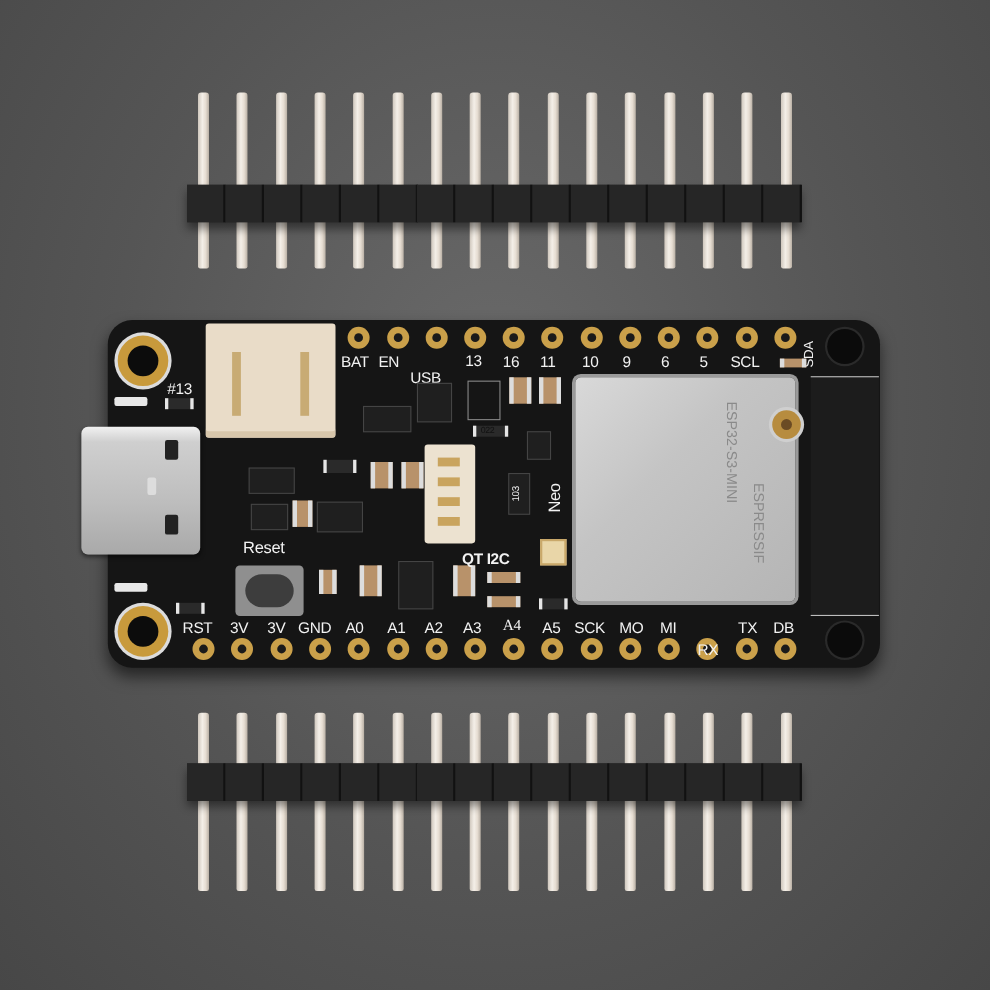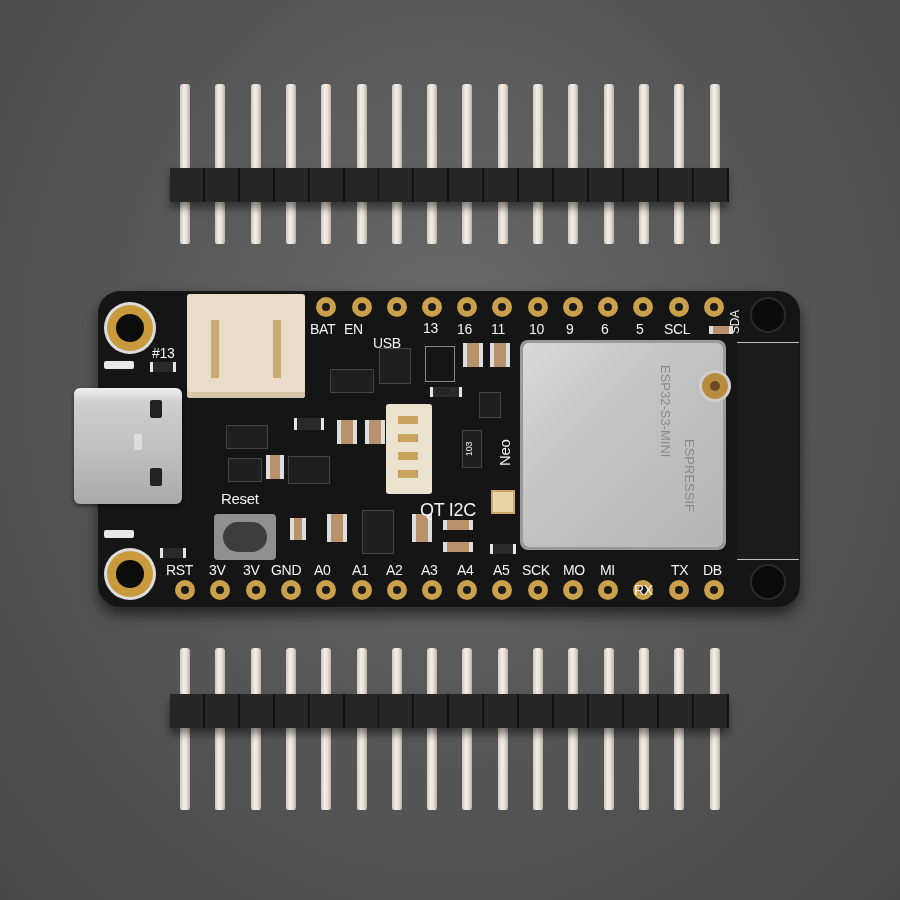--- a/index.html
+++ b/index.html
@@ -140,21 +140,21 @@
   </div>
 <div id="botLabels">
     <div class="label" style="left: 166px; top: 562px;">RST</div>
     <div class="label" style="left: 209px; top: 562px;">3V</div>
     <div class="label" style="left: 243px; top: 562px;">3V</div>
     <div class="label" style="left: 271px; top: 562px;">GND</div>
     <div class="label" style="left: 314px; top: 562px;">A0</div>
     <div class="label" style="left: 352px; top: 562px;">A1</div>
     <div class="label" style="left: 386px; top: 562px;">A2</div>
     <div class="label" style="left: 421px; top: 562px;">A3</div>
-    <div class="label" style="left: 457px; top: 562px;">A4</div>
+    <div class="label" style="left: 457px; top: 562px; font-family: Liberation Serif, serif;">A4</div>
     <div class="label" style="left: 493px; top: 562px;">A5</div>
     <div class="label" style="left: 522px; top: 562px;">SCK</div>
     <div class="label" style="left: 563px; top: 562px;">MO</div>
     <div class="label" style="left: 600px; top: 562px;">MI</div>
     <div class="label" style="left: 634px; top: 562px; margin-top: 20px;">RX</div>
     <div class="label" style="left: 671px; top: 562px;">TX</div>
     <div class="label" style="left: 703px; top: 562px;">DB</div>
   </div>
 
 <div class="usbc">
@@ -208,21 +208,21 @@
 <div class="ic" style="left:425px;top:346px;width:28px;height:34px;background:#151515;border:1px solid #888;"></div>
 
 <div class="abs" style="left:104px;top:361px;width:30px;height:8px;background:#e8e8e8;border-radius:2px;"></div>
 <div class="abs" style="left:104px;top:530px;width:30px;height:8px;background:#e8e8e8;border-radius:2px;"></div>
 
 <div class="reset-btn"></div>
 <div class="neopix"></div>
 
 <div class="label" style="left:152px;top:345px;font-size:14px;">#13</div>
 <div class="label" style="left:221px;top:490px;font-size:15px;">Reset</div>
-<div class="label" style="left:420px;top:500px;font-size:18px;">QT I2C</div>
+<div class="label" style="left:420px;top:500px;font-size:14px;font-weight:bold;">QT I2C</div>
 <div class="label" style="left:496px;top:466px;font-size:15px;transform:rotate(-90deg);transform-origin:left top;">Neo</div>
 <div class="label" style="left:464px;top:456px;font-size:9px;transform:rotate(-90deg);transform-origin:left top;">103</div>
 <div class="label" style="left:437px;top:387px;font-size:8px;color:#111;">022</div>
 
 <div class="header" style="top:648px;height:162px;" id="hdrBot">
     <div class="pin" style="left: 10px; top: 0px; height: 162px;"></div>
     <div class="pin" style="left: 45.3px; top: 0px; height: 162px;"></div>
     <div class="pin" style="left: 80.6px; top: 0px; height: 162px;"></div>
     <div class="pin" style="left: 115.9px; top: 0px; height: 162px;"></div>
     <div class="pin" style="left: 151.2px; top: 0px; height: 162px;"></div>

